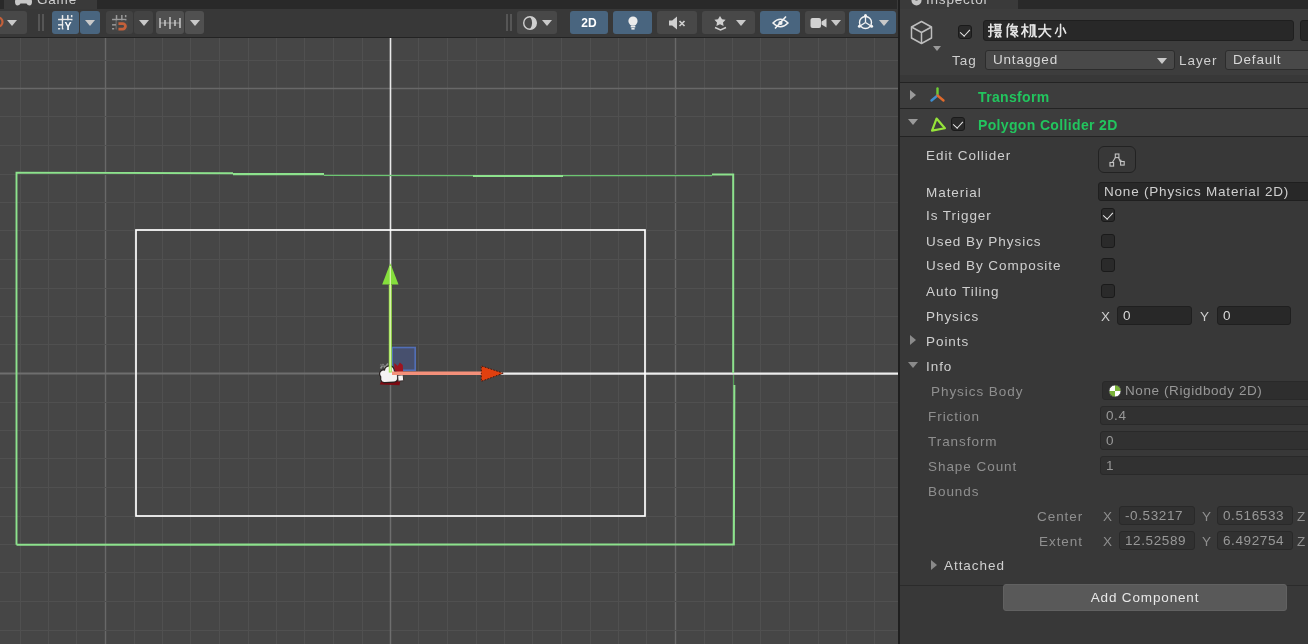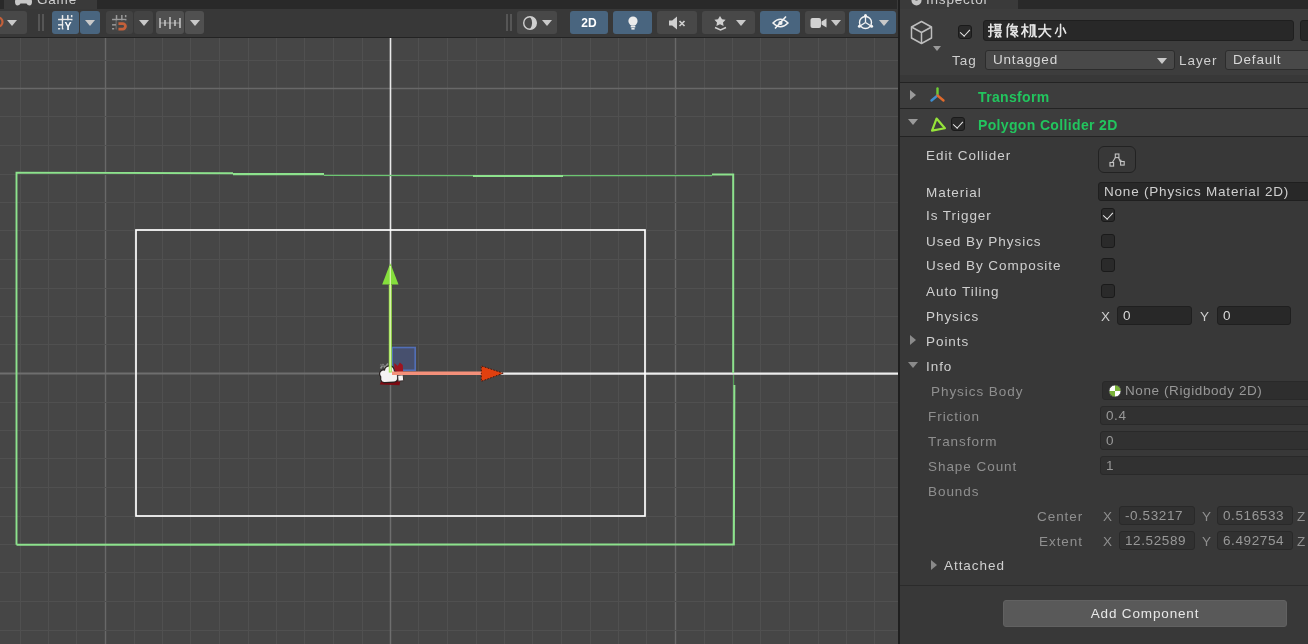--- a/index.html
+++ b/index.html
@@ -376,14 +376,14 @@
     <span class="glbl" style="left:397px;top:509px">Z</span>
     <span class="glbl" style="left:139px;top:534px">Extent</span>
     <span class="glbl" style="left:203px;top:534px">X</span>
     <div class="gfld" style="left:219px;top:531px;width:76px;height:19px">12.52589</div>
     <span class="glbl" style="left:302px;top:534px">Y</span>
     <div class="gfld" style="left:317px;top:531px;width:76px;height:19px">6.492754</div>
     <span class="glbl" style="left:397px;top:534px">Z</span>
     <span class="fold fr" style="left:31px;top:560px;border-left-color:#8a8a8a"></span>
     <span class="lbl" style="left:44px;top:558px">Attached</span>
     <div class="dline" style="top:585px;background:#2b2b2b"></div>
-    <div class="abs" style="left:103px;top:600px;width:284px;height:27px;background:#595959;border:1px solid #616161;border-radius:3px;box-sizing:border-box;color:#e8e8e8;font-size:13.5px;letter-spacing:0.85px;display:flex;align-items:center;justify-content:center">Add Component</div>
+    <div class="abs" style="left:103px;top:584px;width:284px;height:27px;background:#595959;border:1px solid #616161;border-radius:3px;box-sizing:border-box;color:#e8e8e8;font-size:13.5px;letter-spacing:0.85px;display:flex;align-items:center;justify-content:center">Add Component</div>
   </div>
 <div class="abs" style="left:898px;top:0;width:2px;height:644px;background:#1f1f1f"></div>
 </body></html>

